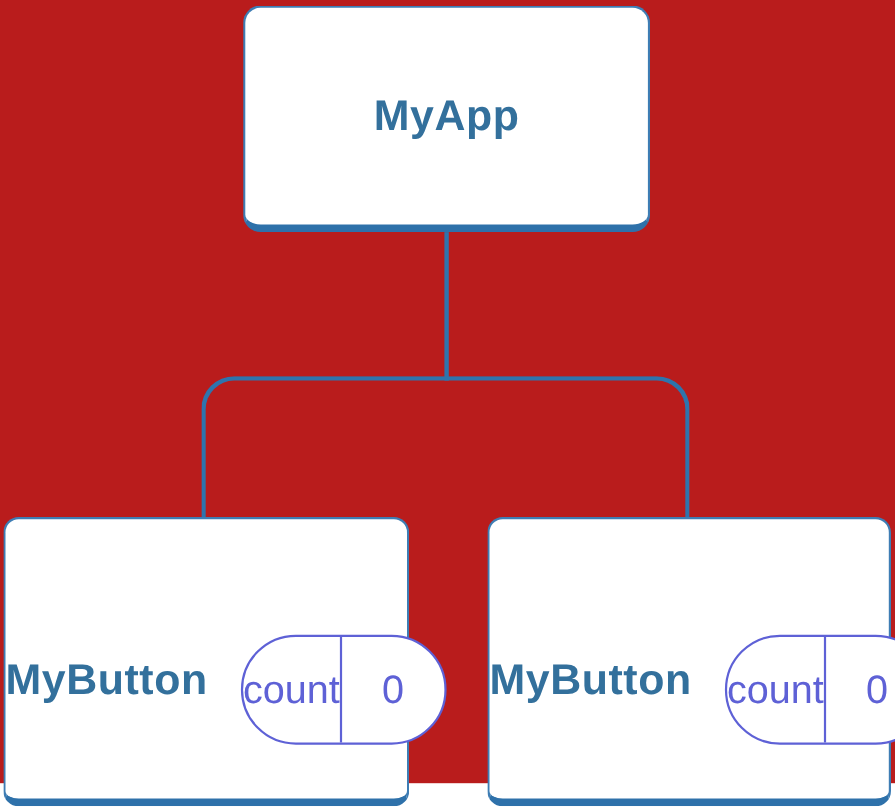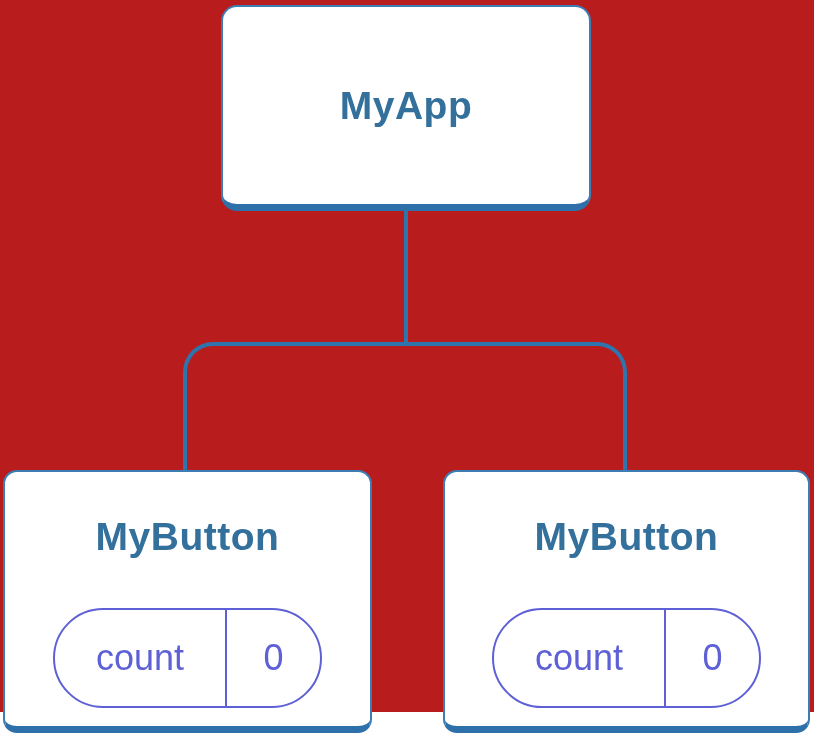--- a/index.html
+++ b/index.html
@@ -31,21 +31,21 @@
     border-radius: 16px;
     display: flex;
     align-items: center;
     justify-content: center;
   }
   .node-child {
     top: 470px;
     height: 263px;
     border-radius: 14px;
     display: flex;
-    flex-direction: column;
+    flex-direction: row;
     align-items: center;
     padding-top: 40px;
     gap: 30px;
   }
   .node-child-left  { left: 3px;   width: 369px; }
   .node-child-right { left: 443px; width: 367px; }
   .node-title {
     color: #33709c;
     font-size: 39px;
     font-weight: 700;

